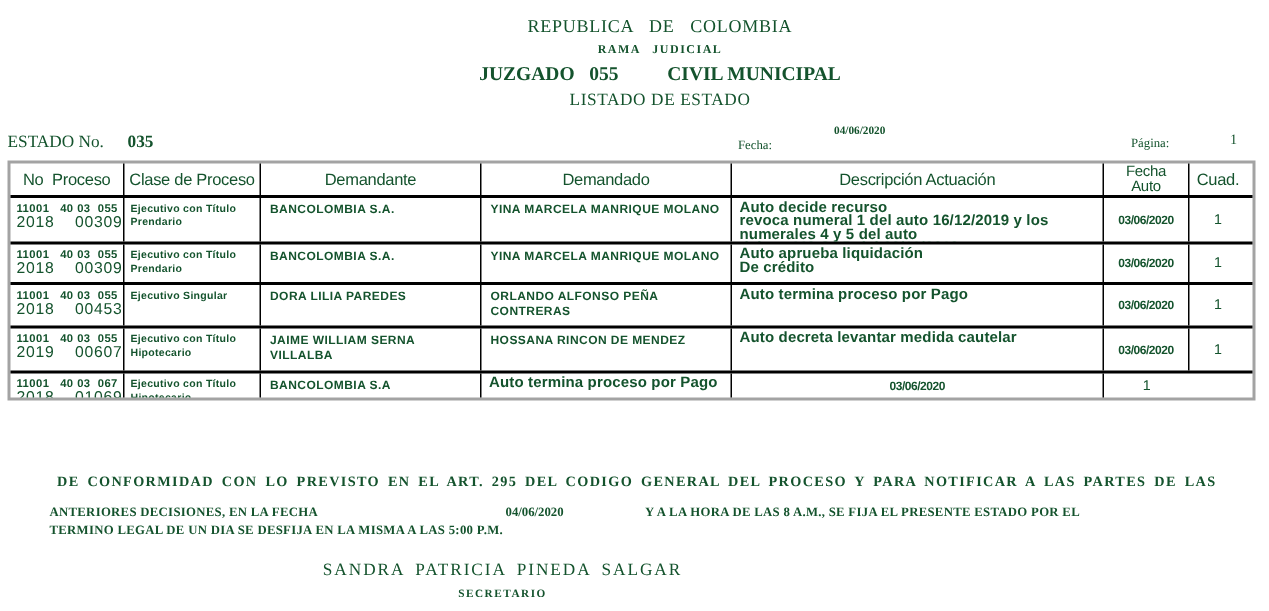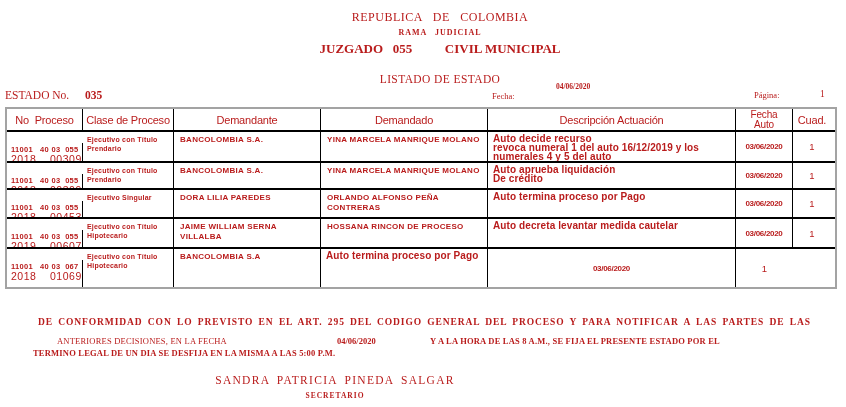--- a/index.html
+++ b/index.html
@@ -1,27 +1,27 @@
 <!DOCTYPE html>
 <html><head>
 <meta charset="utf-8">
 <style>
   html,body { margin:0; padding:0; background:#fff; }
   .page {
     position:relative; width:846px; height:407px; background:#ffffff;
-    font-family:"Liberation Serif", serif; color:#b91c1c; overflow:hidden;
+    font-family:"Liberation Serif", serif; color:#14532d; overflow:hidden;
   }
   .abs { position:absolute; }
 
   
   .heading { left:150px; top:10px; width:580px; text-align:center; }
   .h-country { font-size:12px; letter-spacing:.5px; word-spacing:7px; }
   .h-branch  { font-size:8px; font-weight:bold; letter-spacing:1px; word-spacing:5px; margin-top:3px; }
   .h-court   { font-size:13px; font-weight:bold; white-space:pre; margin-top:4px; }
-  .h-doctitle{ font-size:11.5px; letter-spacing:.4px; margin-top:16px; }
+  .h-doctitle{ font-size:11.5px; letter-spacing:.4px; margin-top:4px; }
 
   
   .m-estado-label { left:5px; top:89px; font-size:11.5px;text-align:right; }
   .m-estado-num   { left:85px; top:89px; font-size:11.5px; font-weight:bold; }
   .m-fecha-value  { left:556px; top:82px; font-size:7.5px; font-weight:bold; }
   .m-fecha-label  { left:492px; top:91px; font-size:8.5px; }
   .m-pagina-label { left:754px; top:90px; font-size:8.5px; }
   .m-pagina-value { left:820px; top:89px; font-size:9.5px; }
 
   
@@ -41,39 +41,39 @@
     display:flex; align-items:center; justify-content:center;
     font-size:11px; letter-spacing:-.2px; white-space:pre-line; text-align:center;
   }
   .hdr .c-fecha { font-size:10px; line-height:10px; }
   .body .trow { border-bottom:2px solid #000; }
   .body .trow:last-child { border-bottom:none; }
   .body .trow:nth-child(1){ height:29px; }
   .body .trow:nth-child(2){ height:25px; }
   .body .trow:nth-child(3){ height:27px; }
   .body .trow:nth-child(4){ height:28px; }
-  .body .trow:nth-child(5){ height:38px; }
+  .body .trow:nth-child(5){ height:16px; }
 
-  .c-proc { padding:2px 2px 0 4px; line-height:9px;margin-top:11px; }
+  .c-proc { padding:2px 2px 0 4px; line-height:9px; }
   .proc-l1 { font-size:7.5px; font-weight:bold; letter-spacing:.3px; white-space:pre; }
   .proc-l2 { font-size:10.5px; letter-spacing:.5px; white-space:pre; margin-top:1px; }
   .c-clase { padding:3px 2px 0 4px; font-size:7px; font-weight:bold; letter-spacing:.2px;
              line-height:9px; white-space:pre-line; }
   .c-name  { padding:3px 2px 0 6px; font-size:8px; font-weight:bold; letter-spacing:.3px;
              line-height:10px; white-space:pre-line; }
   .c-desc  { padding:2px 2px 0 5px; font-size:10px; line-height:9px; white-space:pre-line;
              font-weight:600; letter-spacing:.1px; }
   .c-fechaauto, .c-cuad { display:flex; align-items:center; justify-content:center; }
   .c-fechaauto { font-size:8px; font-weight:bold; letter-spacing:-.3px; }
   .c-cuad { font-size:9.5px; font-family:"Liberation Sans", sans-serif; }
 
   
   .f-line1 { left:38px; top:317px; width:790px; font-size:9.5px; font-weight:bold;
              letter-spacing:.9px; word-spacing:2px; white-space:nowrap; }
-  .f-line2-left  { left:33px;  top:336px; font-size:8.5px; font-weight:normal; letter-spacing:.2px;margin-left:24px; }
+  .f-line2-left  { left:33px;  top:336px; font-size:8.5px; font-weight:bold; letter-spacing:.2px; }
   .f-line2-date  { left:337px; top:336px; font-size:8.5px; font-weight:bold; }
   .f-line2-right { left:430px; top:336px; font-size:8.5px; font-weight:bold; letter-spacing:.2px; }
   .f-line3 { left:33px; top:348px; font-size:8.5px; font-weight:bold; letter-spacing:.2px; }
 
   
   .sig-name  { left:150px; top:374px; width:370px; text-align:center;
                font-size:11.5px; letter-spacing:1.3px; word-spacing:3px; }
   .sig-title { left:150px; top:391px; width:370px; text-align:center;
                font-size:7.5px; font-weight:bold; letter-spacing:1px; }
 </style>
@@ -154,21 +154,21 @@
     </div>
 
     <div class="trow">
       <div class="cell c-proc">
         <div class="proc-l1">11001   40 03  055</div>
         <div class="proc-l2">2019    00607</div>
       </div>
       <div class="cell c-clase">Ejecutivo con Título
 Hipotecario</div>
       <div class="cell c-name">JAIME WILLIAM SERNA VILLALBA</div>
-      <div class="cell c-name">HOSSANA RINCON DE PROCESO</div>
+      <div class="cell c-name">HOSSANA RINCON DE MENDEZ</div>
       <div class="cell c-desc">Auto decreta levantar medida cautelar</div>
       <div class="cell c-fechaauto">03/06/2020</div>
       <div class="cell c-cuad">1</div>
     </div>
 
     <div class="trow">
       <div class="cell c-proc">
         <div class="proc-l1">11001   40 03  067</div>
         <div class="proc-l2">2018    01069</div>
       </div>

